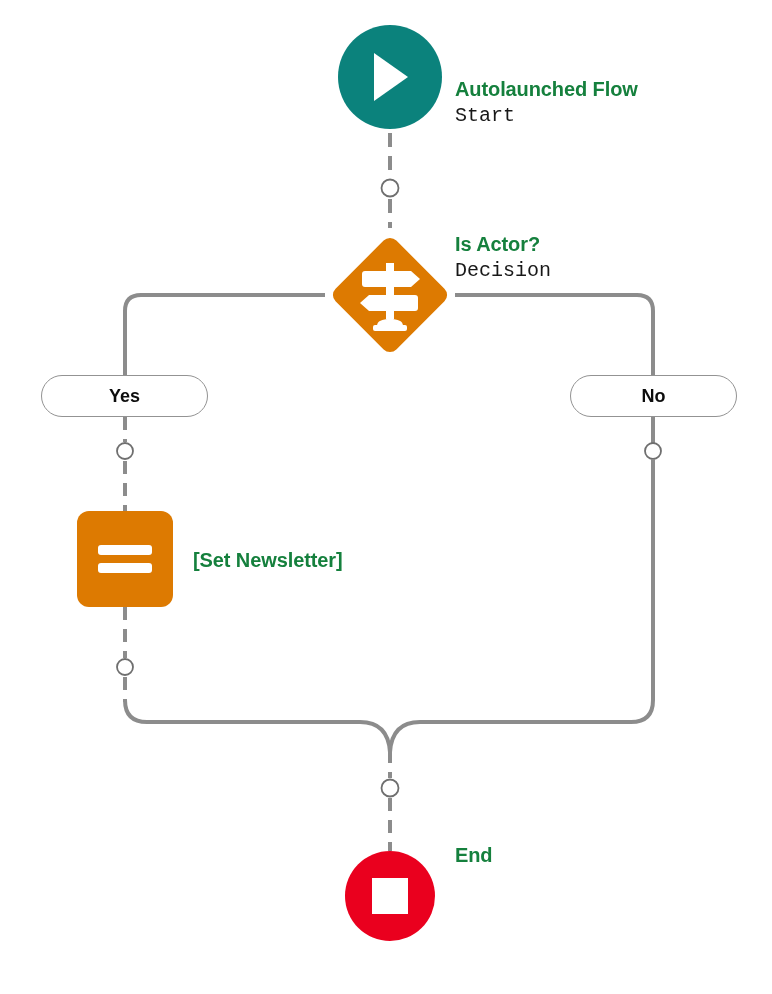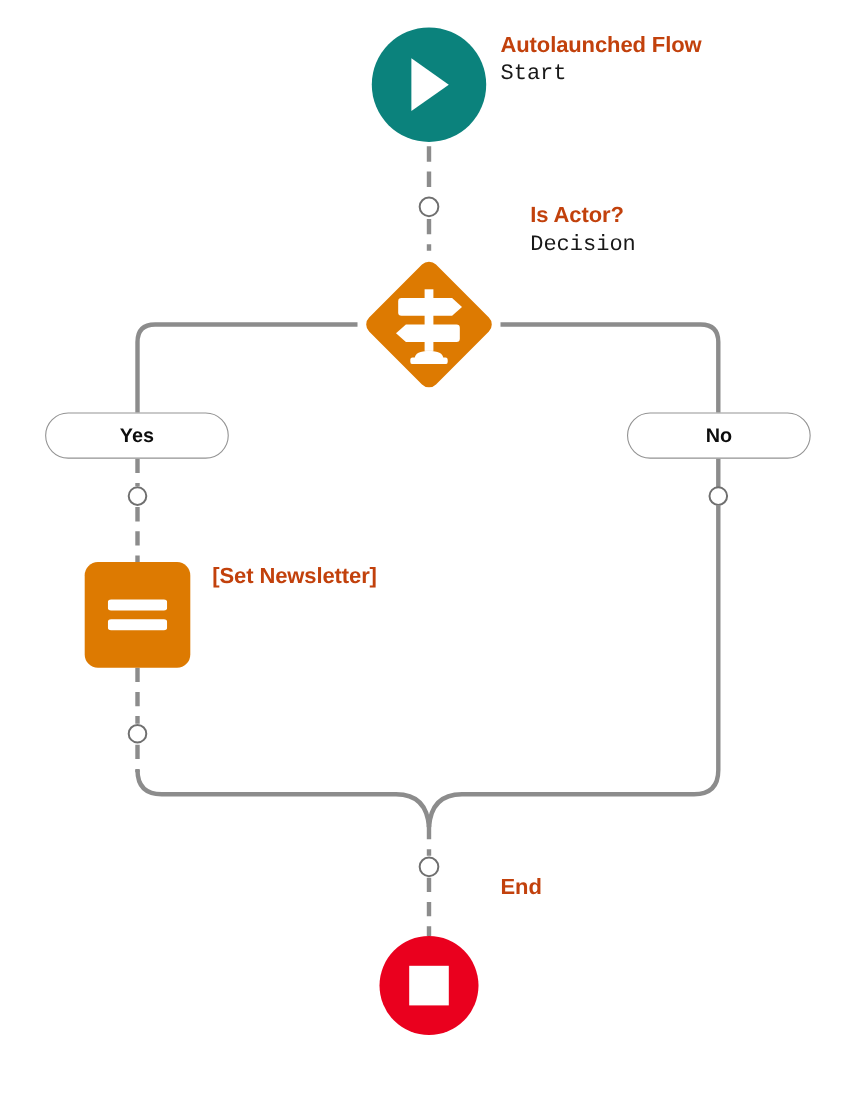--- a/index.html
+++ b/index.html
@@ -88,32 +88,33 @@
   .label-block {
     position: absolute;
     line-height: 1.28;
     color: #181818;
     white-space: nowrap;
   }
   .label-title {
     font-size: 20px;
     font-weight: 700;
     letter-spacing: -0.1px;
-    color: #c2410c;
+    color: #15803d;
+    margin-top: 48px;
   }
   .label-sub {
     font-size: 20px;
     font-weight: 400;
     color: #181818;
     font-family: Liberation Mono, monospace;
   }
 
   .label-start   { left: 455px; top: 29px; }
-  .label-decision{ left: 482px; top: 184px; }
-  .label-assign  { left: 193px; top: 512px; }
+  .label-decision{ left: 455px; top: 184px; }
+  .label-assign  { left: 193px; top: 500px; }
   .label-end     { left: 455px; top: 795px; }
 
   
   .branch-pill {
     position: absolute;
     height: 42px;
     border: 1.6px solid #939393;
     border-radius: 21px;
     background: #ffffff;
     display: flex;

